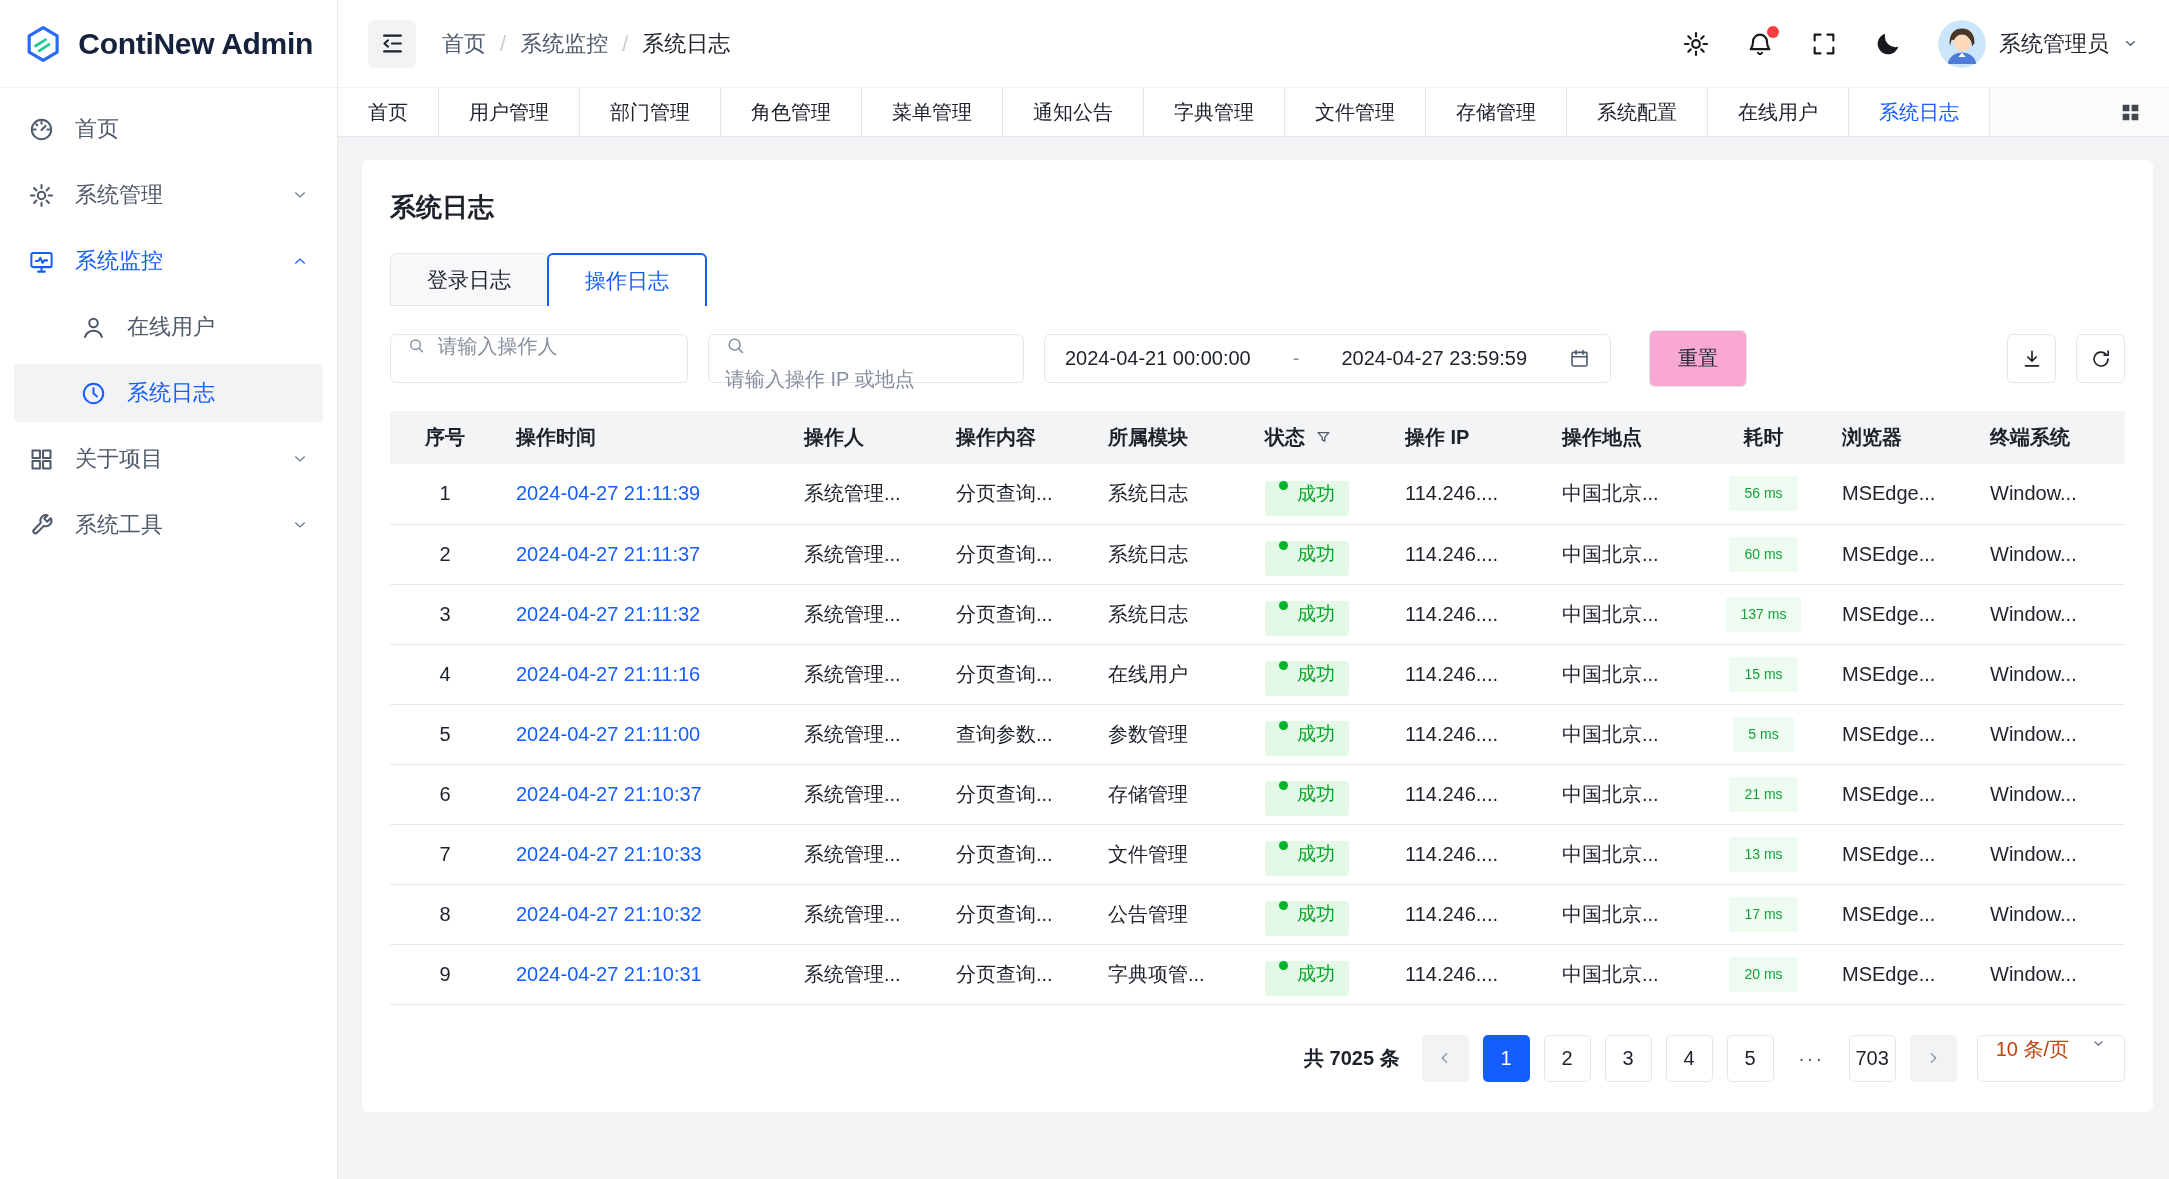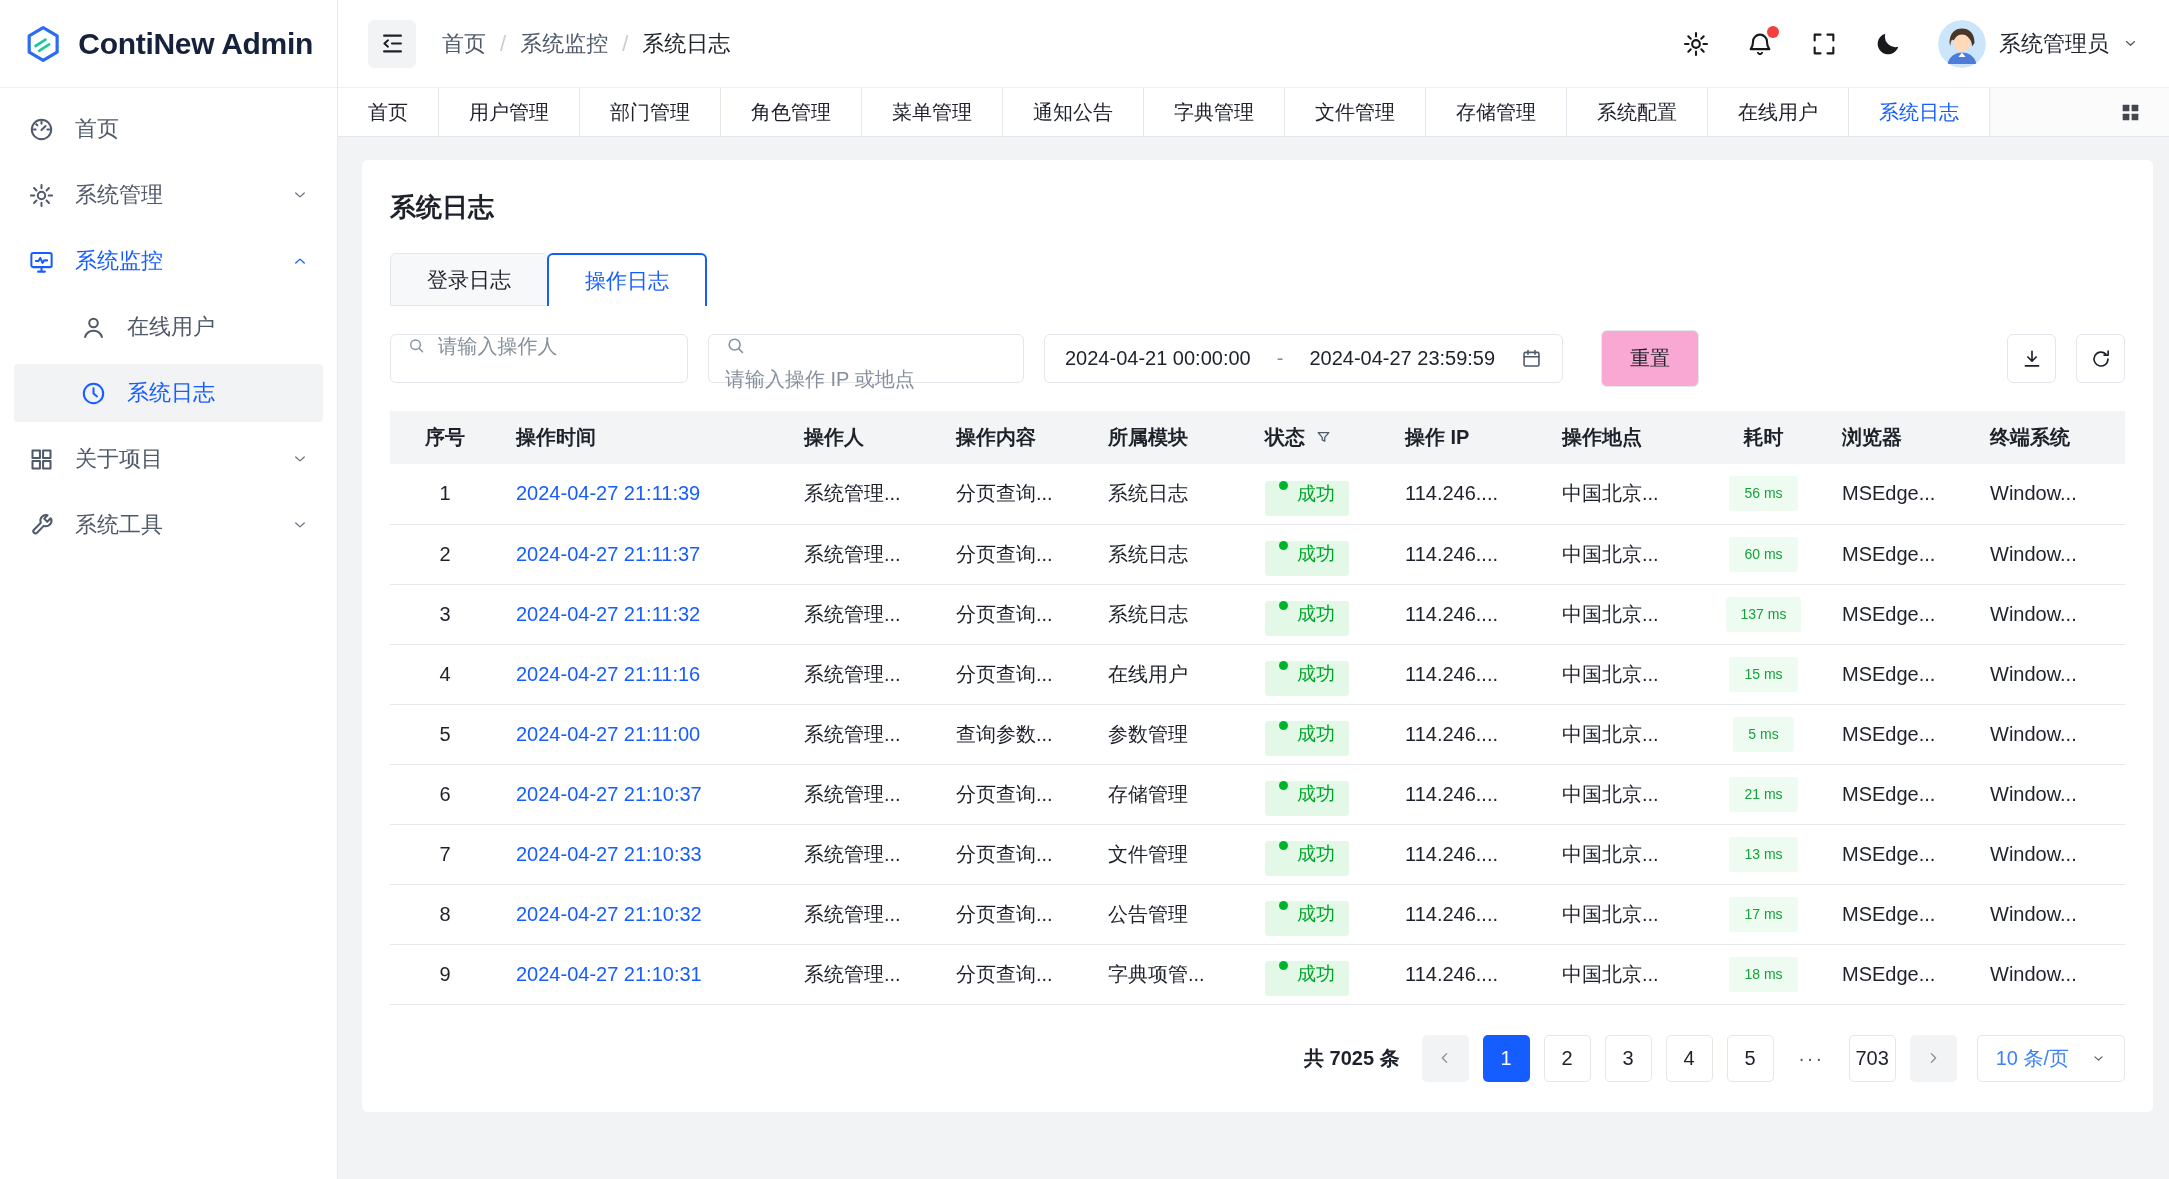--- a/index.html
+++ b/index.html
@@ -60,21 +60,21 @@
   .subtab { height:53px; padding:0 36px; display:flex; align-items:center; font-size:21px; color:#1d2129; background:#f7f8fa; border:1px solid #e5e6eb; border-radius:6px 6px 0 0; cursor:pointer; }
   .subtab.active { background:#fff; color:#165dff; border:2px solid #165dff; border-bottom:none; margin-left:-1px; font-weight:500; }
 
   
   .filterbar { display:flex; align-items:center; gap:20px; margin-top:24px; }
   .search-box { display:flex; align-items:flex-start; gap:12px; height:49px; border:1px solid #e5e6eb; border-radius:6px; padding:0 16px; background:#fff; }
   .search-box .ic { font-size:21px; color:#86909c; }
   .search-box input { border:none; outline:none; font-size:20px; color:#1d2129; width:100%; background:transparent; font-family:inherit; }
   .search-box input::placeholder { color:#86909c; }
   .sb1 { width:298px; } .sb2 { width:316px;flex-direction:column; }
-  .daterange { display:flex; align-items:center; height:49px; border:1px solid #e5e6eb; border-radius:6px; padding:0 20px; font-size:20px; color:#1d2129; background:#fff; cursor:pointer; }
+  .daterange { display:flex; align-items:center; height:49px; border:1px solid #e5e6eb; border-radius:6px; padding:0 20px; font-size:20px; color:#1d2129; background:#fff; cursor:pointer;gap:16px; }
   .daterange .dr-sep { color:#86909c; margin:0 26px; }
   .daterange .ic { font-size:21px; color:#4e5969; margin-left:26px; }
   .btn-reset { height:57px; padding:0 28px; border:1px solid #e5e6eb; border-radius:6px; background:#f9a8d4; font-size:20px; color:#1d2129; font-family:inherit; cursor:pointer; margin-left:18px; }
   .fb-spacer { flex:1; }
   .icon-btn { width:49px; height:49px; border:1px solid #e5e6eb; border-radius:6px; background:#fff; display:flex; align-items:center; justify-content:center; font-size:22px; color:#1d2129; cursor:pointer; }
 
   
   table { width:100%; border-collapse:collapse; margin-top:24px; table-layout:fixed; }
   thead th { background:#f3f4f6; height:53px; font-size:20px; font-weight:600; color:#1d2129; text-align:left; padding:0 16px; white-space:nowrap; }
   thead th .funnel { font-size:17px; color:#4e5969; margin-left:10px; vertical-align:-2px; cursor:pointer; }
@@ -85,21 +85,21 @@
   .badge-status .st-dot { width:9px; height:9px; border-radius:50%; background:#00b42a; }
   .badge-ms { display:inline-block; background:#eefbf0; color:#16a03c; border-radius:3px; height:35px; line-height:35px; padding:0 15px; font-size:14px; }
 
   
   .pagination { display:flex; align-items:center; justify-content:flex-end; gap:14px; margin-top:30px; font-size:20px; }
   .pg-total { color:#1d2129; font-weight:600; margin-right:8px; }
   .pg-btn { min-width:47px; height:47px; border-radius:5px; border:1px solid #e5e6eb; background:#fff; color:#1d2129; font-size:20px; font-family:inherit; display:flex; align-items:center; justify-content:center; cursor:pointer; }
   .pg-btn.nav { background:#f2f3f5; border:none; color:#86909c; font-size:18px; }
   .pg-btn.current { background:#165dff; border:none; color:#fff; }
   .pg-ellipsis { min-width:47px; height:47px; display:flex; align-items:center; justify-content:center; color:#4e5969; letter-spacing:2px; }
-  .pg-size { height:47px; border:1px solid #e5e6eb; border-radius:5px; background:#fff; display:flex; align-items:center; gap:22px; padding:0 18px; color:#3b82f6; cursor:pointer; margin-left:6px; }
+  .pg-size { height:47px; border:1px solid #e5e6eb; border-radius:5px; background:#fff; display:flex; gap:22px; padding:0 18px; color:#c2410c; cursor:pointer; margin-left:6px; }
   .pg-size .ic { font-size:15px; color:#4e5969; }
 </style>
 </head>
 <body>
 
 <div class="app">
 
   <aside class="sidebar">
     <div class="logo">
       <span class="ic" style="font-size:46px">
@@ -496,21 +496,21 @@
               </tr>
               <tr>
                 <td class="center">9</td>
                 <td><span class="cell-time">2024-04-27 21:10:31</span></td>
                 <td>系统管理...</td>
                 <td>分页查询...</td>
                 <td>字典项管...</td>
                 <td><span class="badge-status"><i class="st-dot"></i>成功</span></td>
                 <td>114.246....</td>
                 <td>中国北京...</td>
-                <td class="center"><span class="badge-ms">18 ms</span></td>
+                <td class="center"><span class="badge-ms">20 ms</span></td>
                 <td>MSEdge...</td>
                 <td>Window...</td>
               </tr>
             </tbody>
         </table>
 
         <div class="pagination">
           <span class="pg-total">共 7025 条</span>
           <button class="pg-btn nav">
             <span class="ic">

